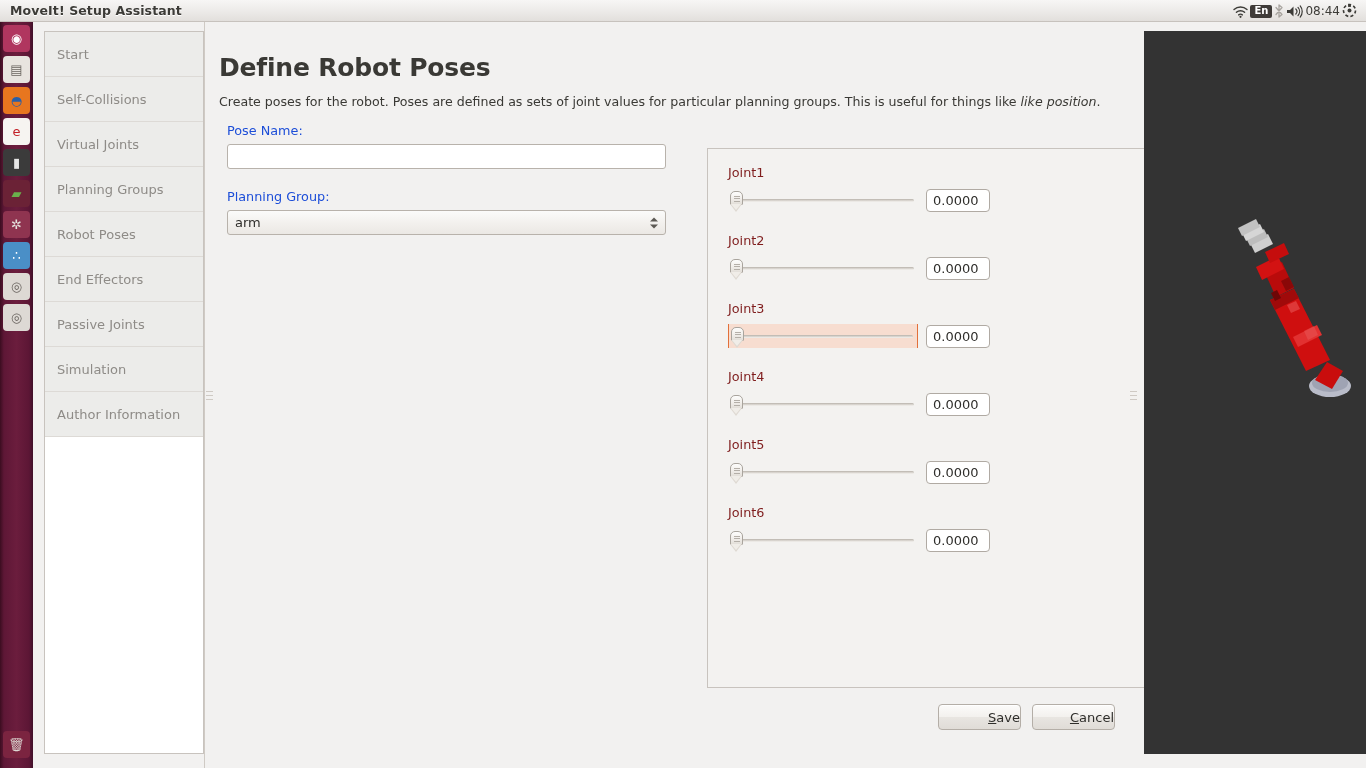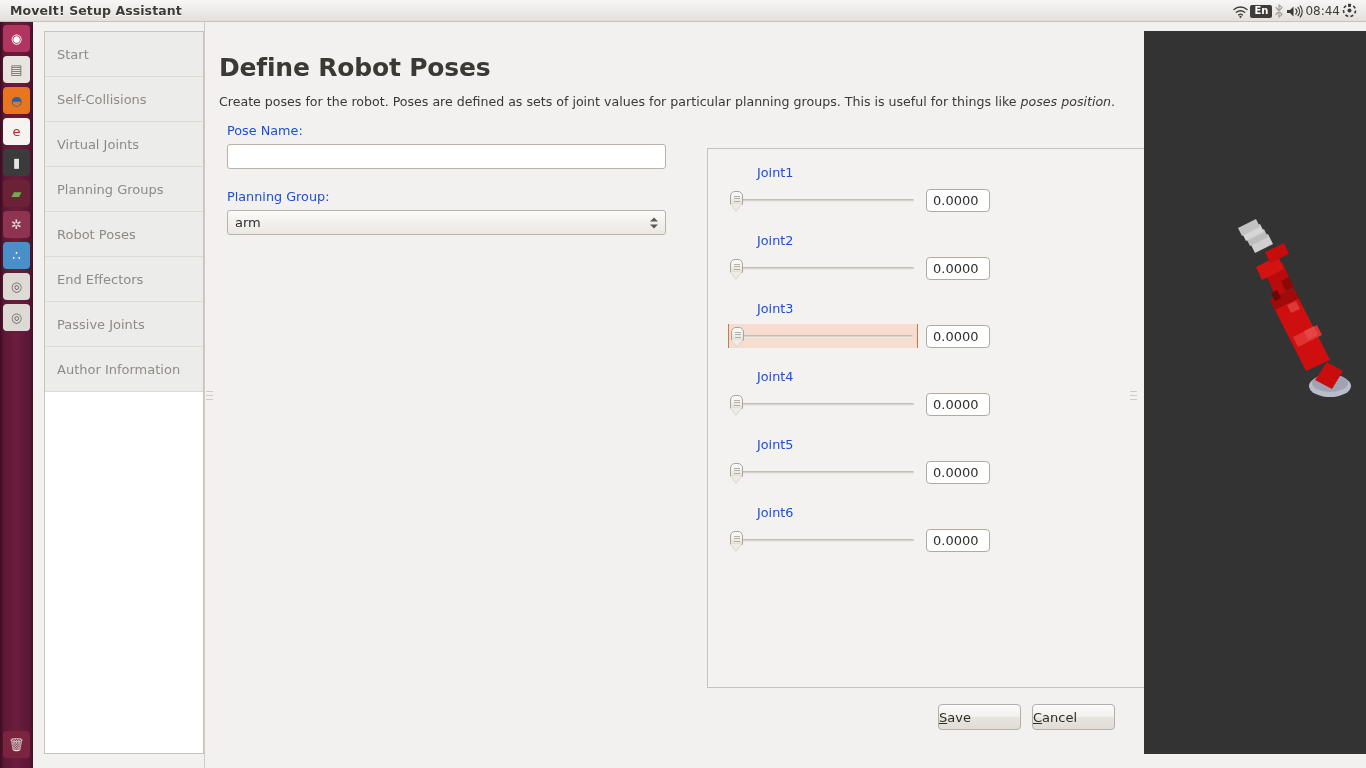--- a/index.html
+++ b/index.html
@@ -146,21 +146,21 @@
   .gap20 { height: 20px; }
 
   
   #joints-box {
     position: absolute; left: 488px; top: 117px;
     width: 440px; height: 540px;
     border: 1px solid #c8c3be;
     background: #f3f2f0;
   }
   .joint-row { position: absolute; left: 20px; width: 400px; }
-  .joint-label { font-size: 12.8px; color: #1d4ed8; margin-bottom: 8px; margin-left: 29px; }
+  .joint-label { font-size: 12.8px; color: #7f1d1d; margin-bottom: 8px; }
   .joint-ctl { display: flex; align-items: center; }
   .slider-wrap {
     width: 190px; height: 24px; position: relative;
     display: flex; align-items: center;
   }
   .slider-wrap.focus {
     background: #f7ddd0;
     border-left: 1px solid #e2703a;
     border-right: 1px solid #e2703a;
   }
@@ -209,21 +209,21 @@
 
   
   #btn-row {
     position: absolute; right: 9px; bottom: 24px;
     display: flex; gap: 11px;
   }
   .btn {
     width: 83px; height: 26px;
     background: linear-gradient(to bottom, #fcfbfa 0%, #f3f1ee 48%, #e8e5e1 52%, #e0dcd7 100%);
     border: 1px solid #b4aea7; border-radius: 4px;
-    display: flex; align-items: center; justify-content: flex-start;
+    display: flex; align-items: center; justify-content: flex-end;
     font-size: 13px; color: #2f2e2b;
     box-shadow: inset 0 1px 0 #fff;
   }
   .btn u { text-decoration: underline; }
 
   
   #view3d {
     position: absolute; left: 1111px; top: 9px;
     width: 222px; height: 723px;
     background: #333333;
@@ -306,39 +306,42 @@
         <div class="side-item">
           <span>Robot Poses</span>
         </div>
         <div class="side-item">
           <span>End Effectors</span>
         </div>
         <div class="side-item">
           <span>Passive Joints</span>
         </div>
         <div class="side-item">
+          <span>Simulation</span>
+        </div>
+        <div class="side-item">
           <span>Author Information</span>
         </div>
       </div>
     <div class="side-filler"></div>
   </div>
 
   <div class="splitter" id="split-left">
     <div class="splitter-line"></div>
     <div class="grip">
         <i></i>
         <i></i>
         <i></i>
       </div>
   </div>
 
   <div id="main">
     <h1 id="page-title">Define Robot Poses</h1>
     <p id="page-desc">
-      <span>Create poses for the robot. Poses are defined as sets of joint values for particular planning groups. This is useful for things like </span><em>poses position</em><span>.</span>
+      <span>Create poses for the robot. Poses are defined as sets of joint values for particular planning groups. This is useful for things like </span><em>like position</em><span>.</span>
     </p>
 
     <div id="form-col">
       <div class="fld-label">Pose Name:</div>
       <input class="text-input" type="text" placeholder="" value="" style="">
       <div class="gap20"></div>
       <div class="fld-label">Planning Group:</div>
       <div class="combo">
         <span>arm</span>
         <span class="spin">

